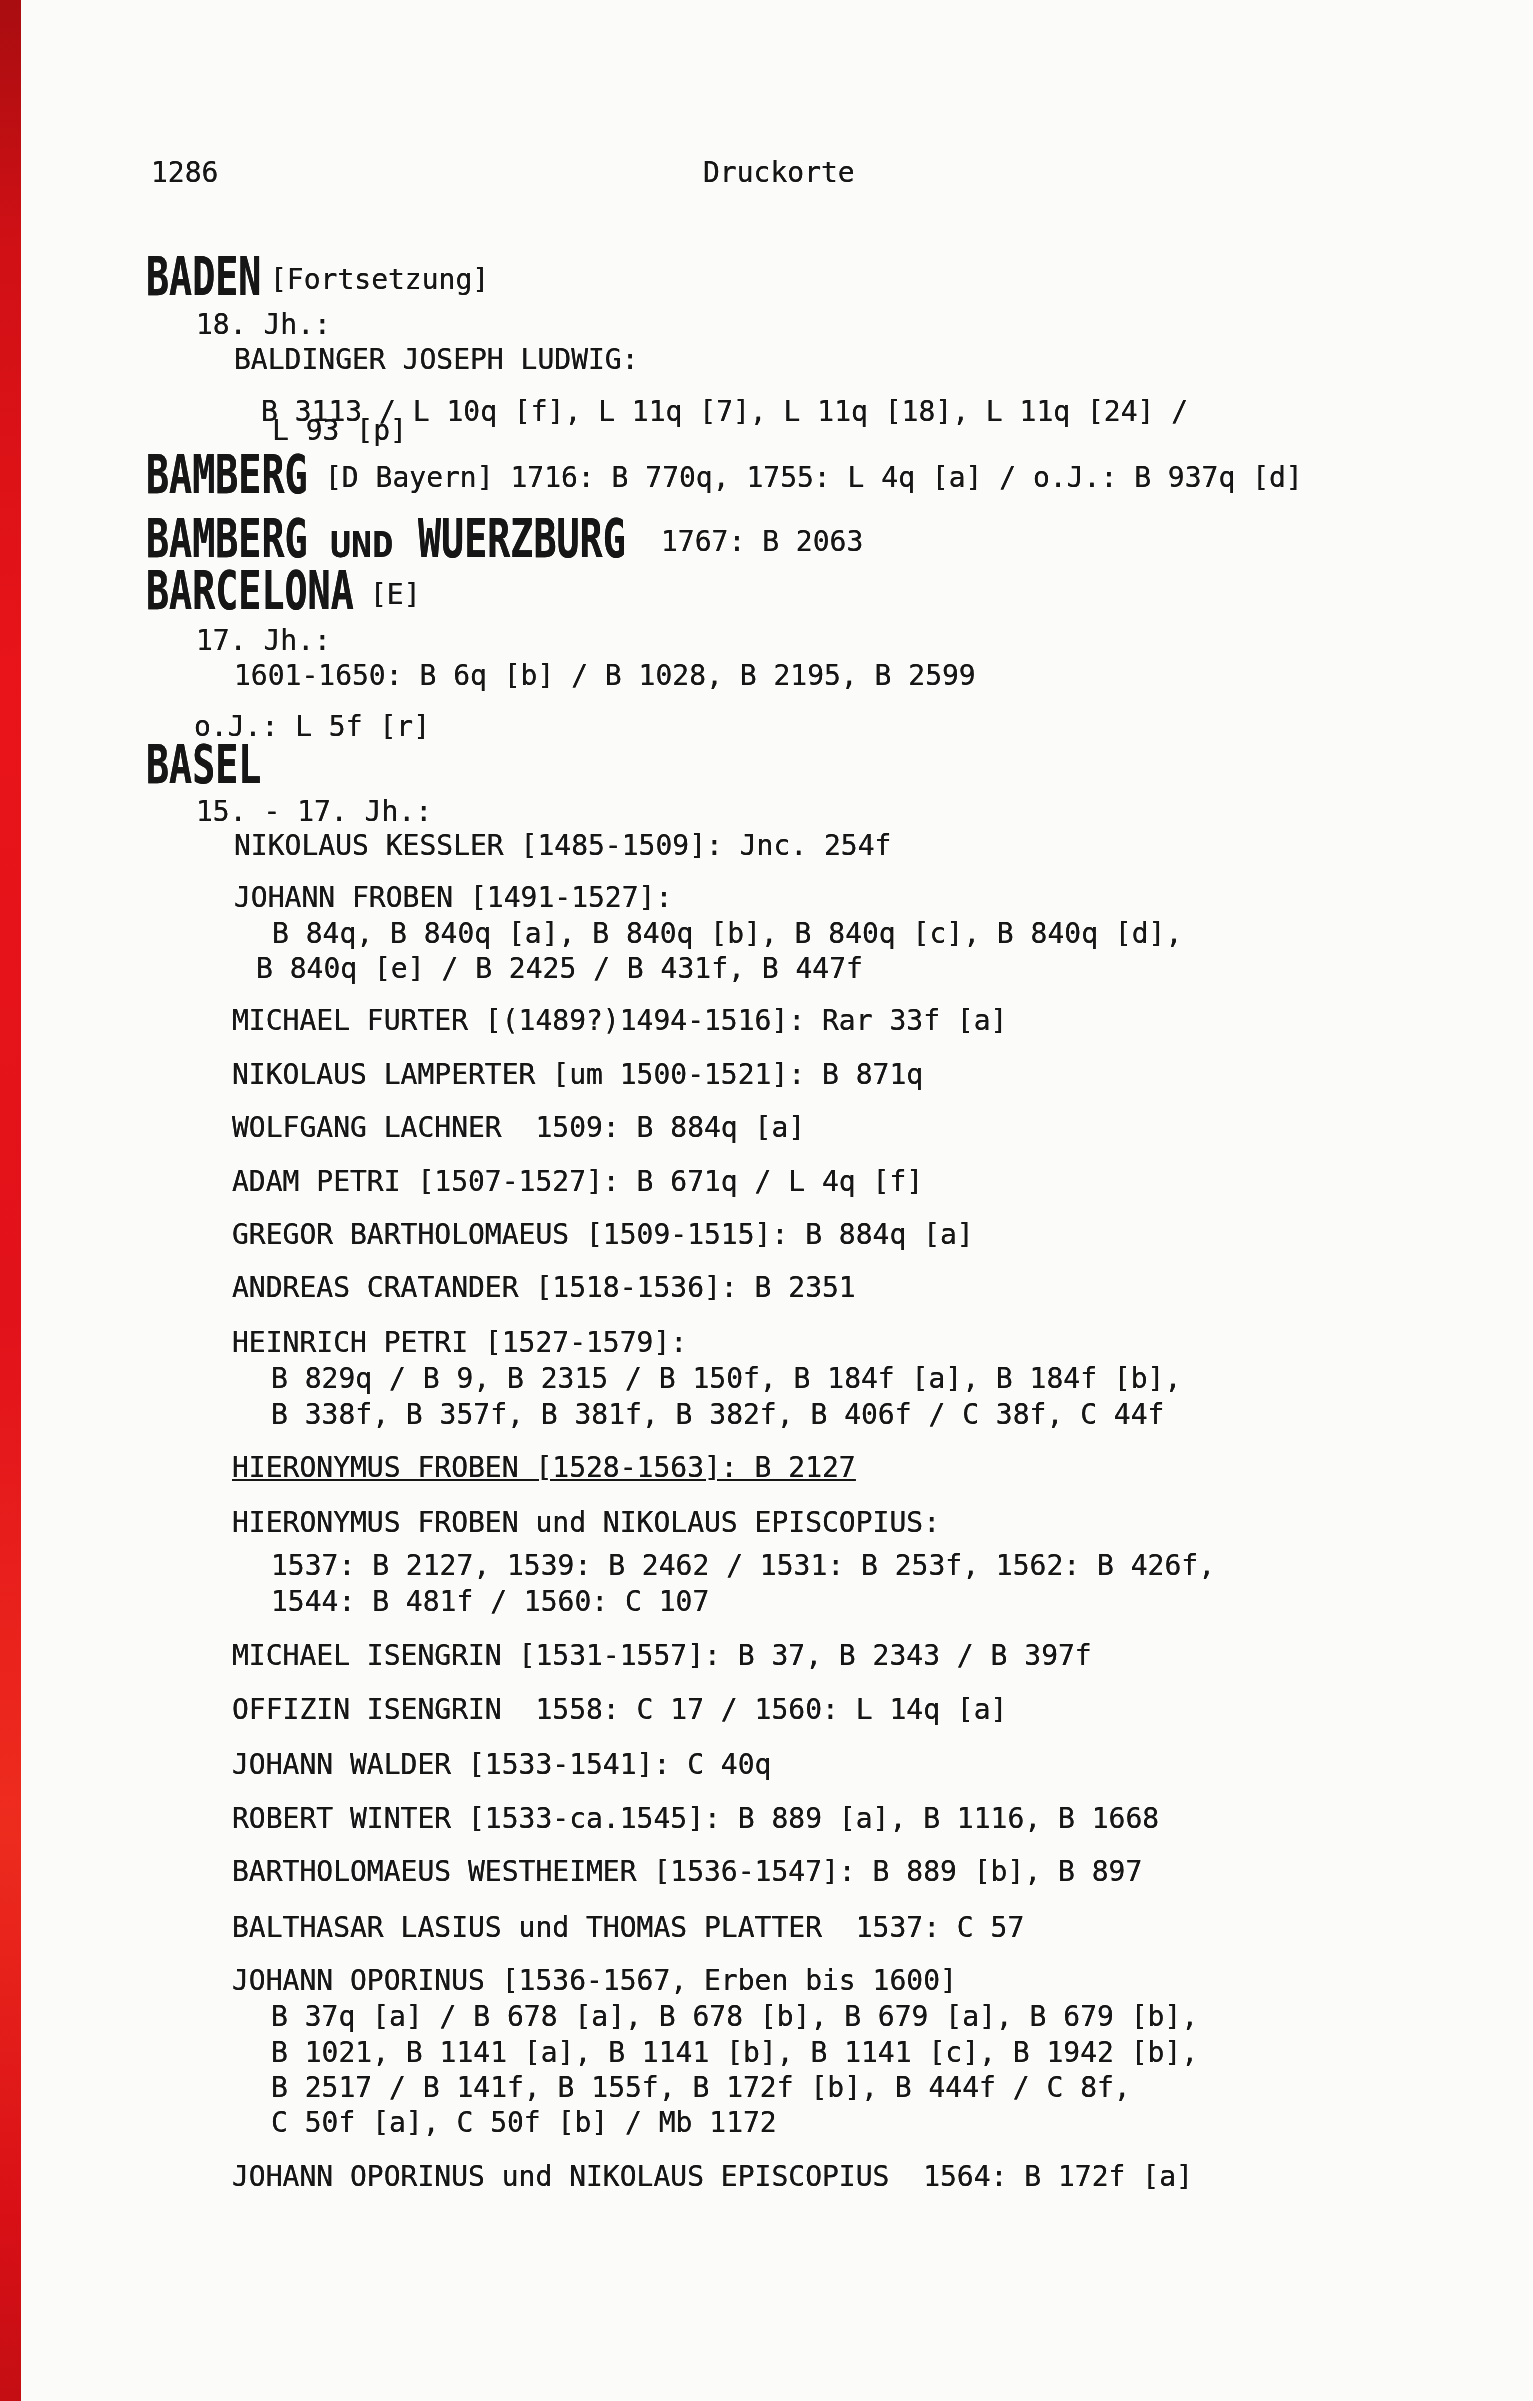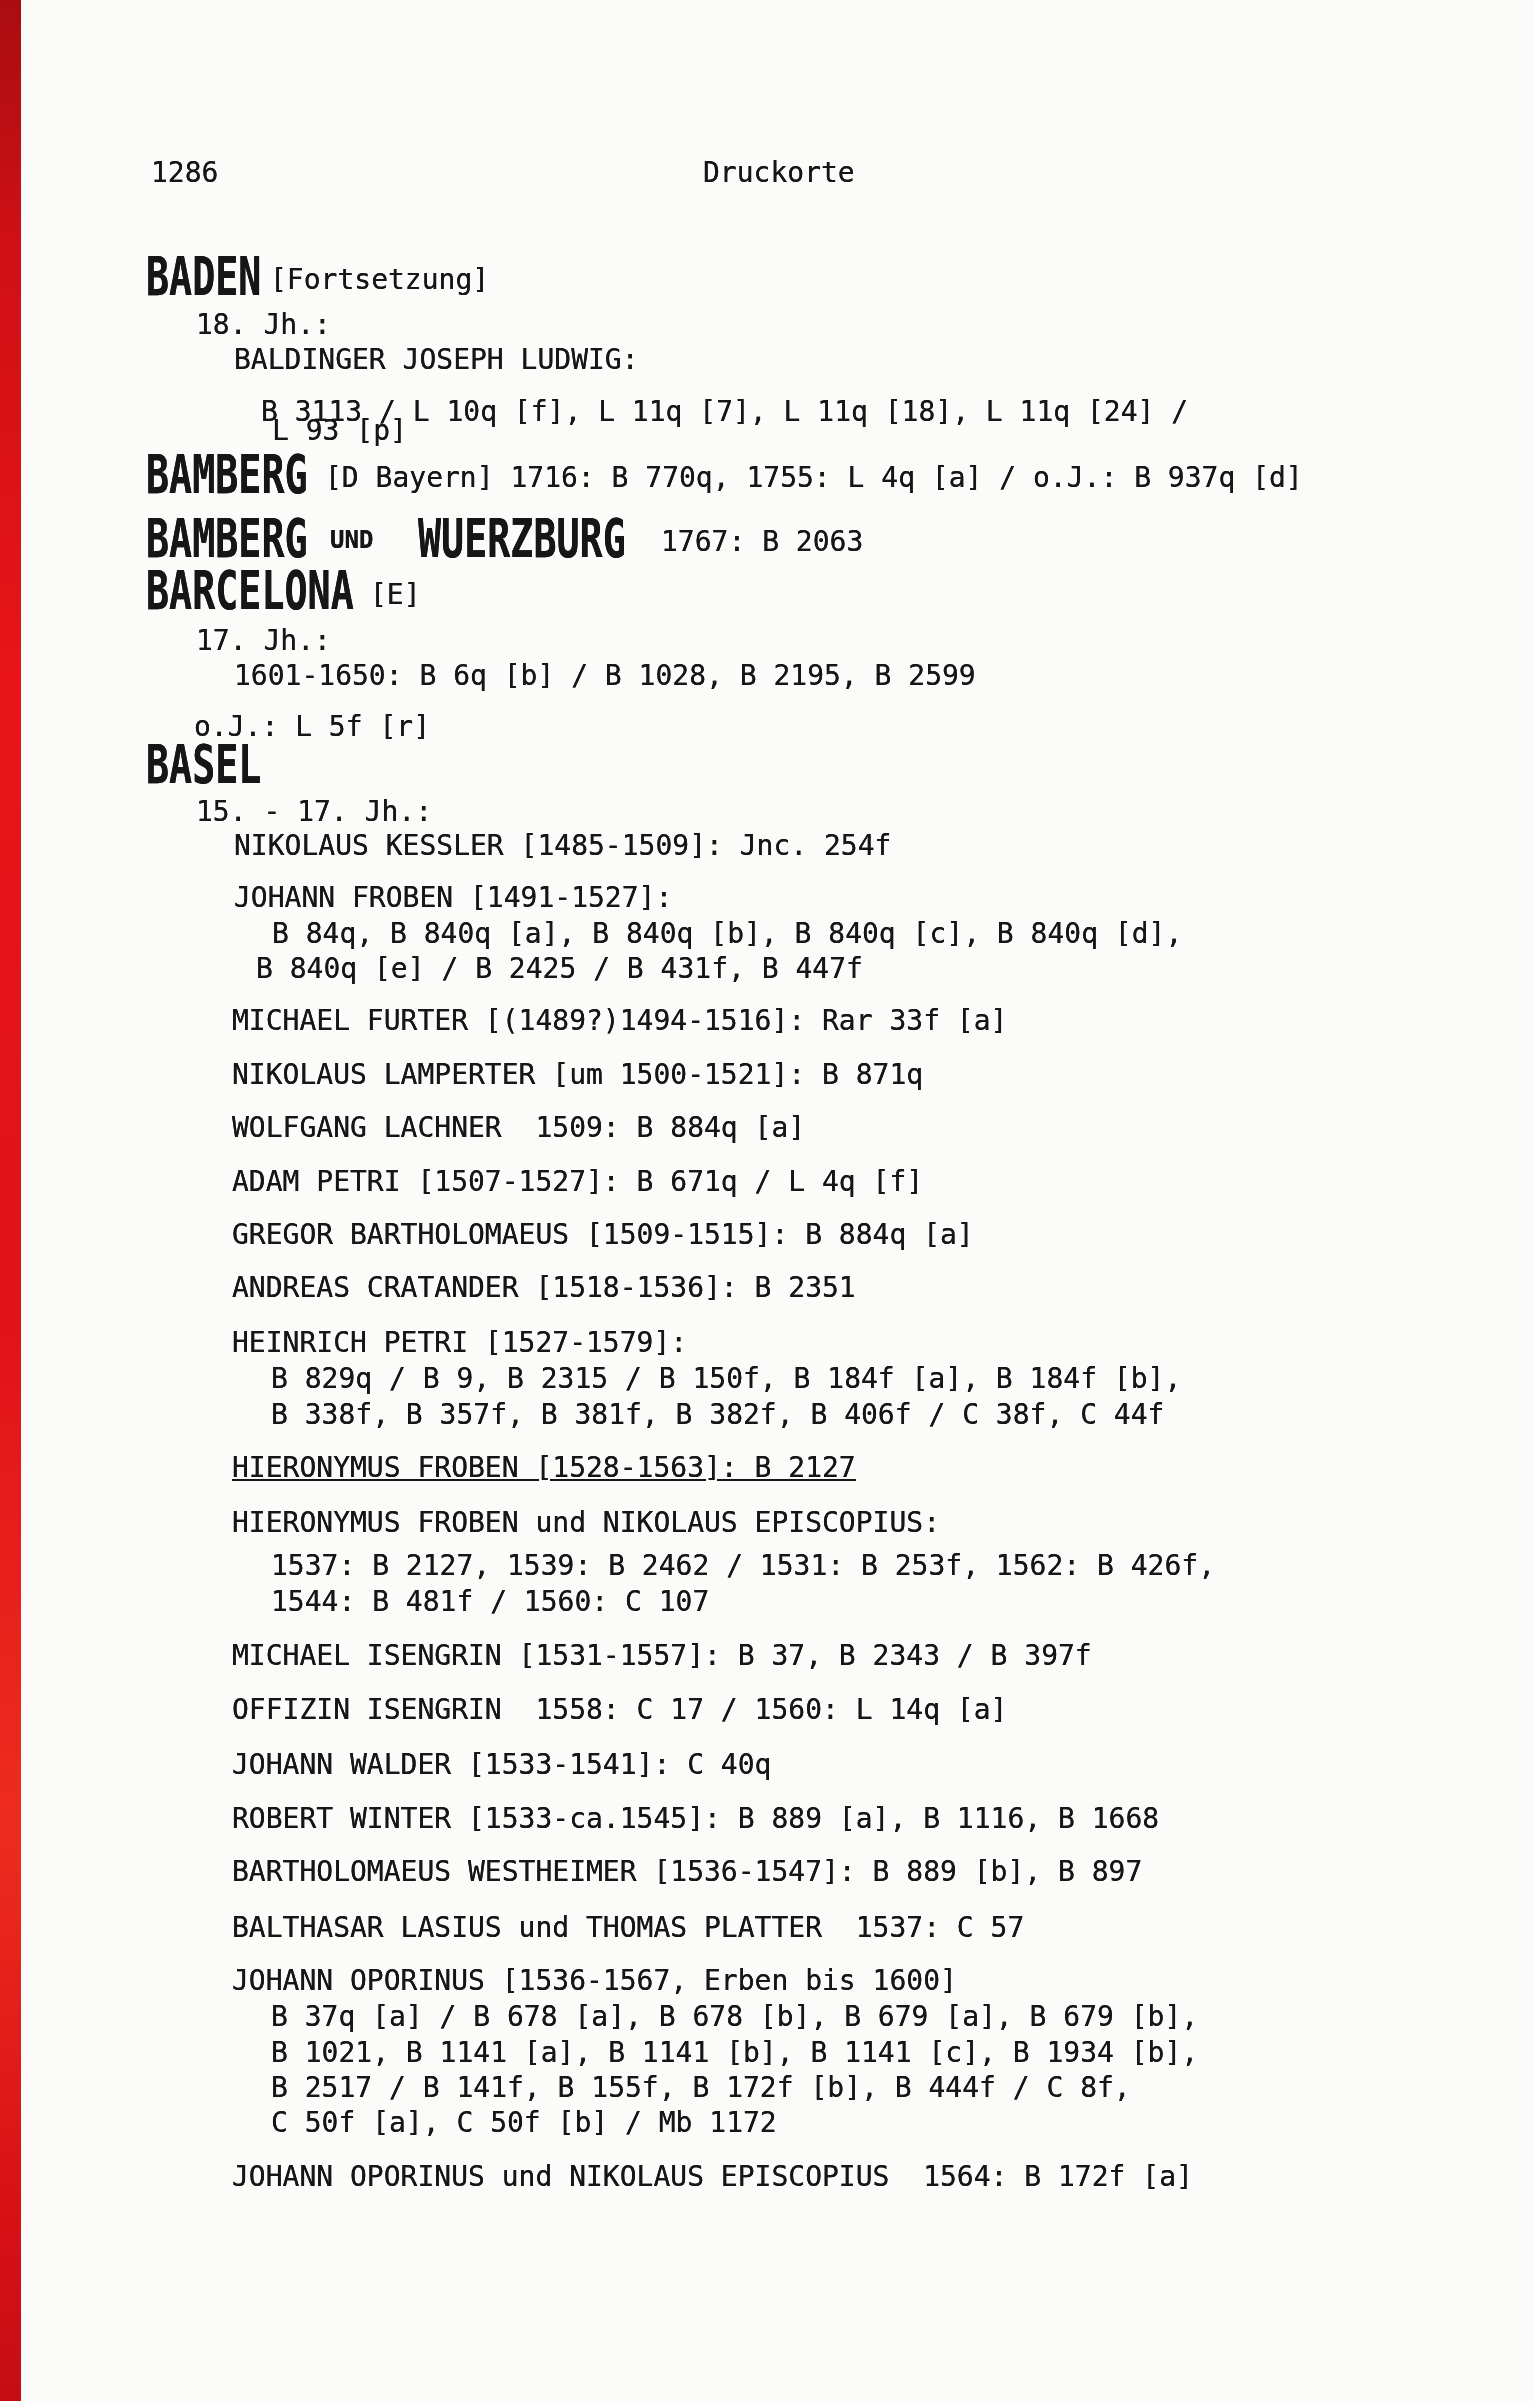--- a/index.html
+++ b/index.html
@@ -23,21 +23,21 @@
     white-space:pre;
     line-height:1;
     text-shadow:0 0 0.5px currentColor;
   }
   .seg.body{font-size:28px;}
   .seg.big{
     font-size:54px;font-weight:bold;
     transform:scaleX(0.71);transform-origin:0 0;
     text-shadow:0 0 0.7px currentColor;
   }
-  .seg.small{font-size:24px;font-weight:bold;}
+  .seg.small{font-size:35px;font-weight:bold;}
 </style>
 </head>
 <body>
 
 <div class="page">
   <div class="edge-stripe"></div>
 
   <div class="seg body" style="left:151px;top:159px">1286</div>
   <div class="seg body" style="left:703px;top:159px">Druckorte</div>
 
@@ -79,19 +79,19 @@
       <span class="seg body" style="left: 271px; top: 1552px;">1537: B 2127, 1539: B 2462 / 1531: B 253f, 1562: B 426f,</span>
       <span class="seg body" style="left: 271px; top: 1588px;">1544: B 481f / 1560: C 107</span>
       <span class="seg body" style="left: 232px; top: 1642px;">MICHAEL ISENGRIN [1531-1557]: B 37, B 2343 / B 397f</span>
       <span class="seg body" style="left: 232px; top: 1696px;">OFFIZIN ISENGRIN  1558: C 17 / 1560: L 14q [a]</span>
       <span class="seg body" style="left: 232px; top: 1751px; text-align: center;">JOHANN WALDER [1533-1541]: C 40q</span>
       <span class="seg body" style="left: 232px; top: 1805px;">ROBERT WINTER [1533-ca.1545]: B 889 [a], B 1116, B 1668</span>
       <span class="seg body" style="left: 232px; top: 1858px; text-align: right;">BARTHOLOMAEUS WESTHEIMER [1536-1547]: B 889 [b], B 897</span>
       <span class="seg body" style="left: 232px; top: 1914px;">BALTHASAR LASIUS und THOMAS PLATTER  1537: C 57</span>
       <span class="seg body" style="left: 232px; top: 1967px;">JOHANN OPORINUS [1536-1567, Erben bis 1600]</span>
       <span class="seg body" style="left: 271px; top: 2003px;">B 37q [a] / B 678 [a], B 678 [b], B 679 [a], B 679 [b],</span>
-      <span class="seg body" style="left: 271px; top: 2039px;">B 1021, B 1141 [a], B 1141 [b], B 1141 [c], B 1934 [b],</span>
+      <span class="seg body" style="left: 271px; top: 2039px;">B 1021, B 1141 [a], B 1141 [b], B 1141 [c], B 1942 [b],</span>
       <span class="seg body" style="left: 271px; top: 2074px;">B 2517 / B 141f, B 155f, B 172f [b], B 444f / C 8f,</span>
       <span class="seg body" style="left: 271px; top: 2109px;">C 50f [a], C 50f [b] / Mb 1172</span>
       <span class="seg body" style="left: 232px; top: 2163px;">JOHANN OPORINUS und NIKOLAUS EPISCOPIUS  1564: B 172f [a]</span>
     </div>
 </div>
 
 
 </body></html>

